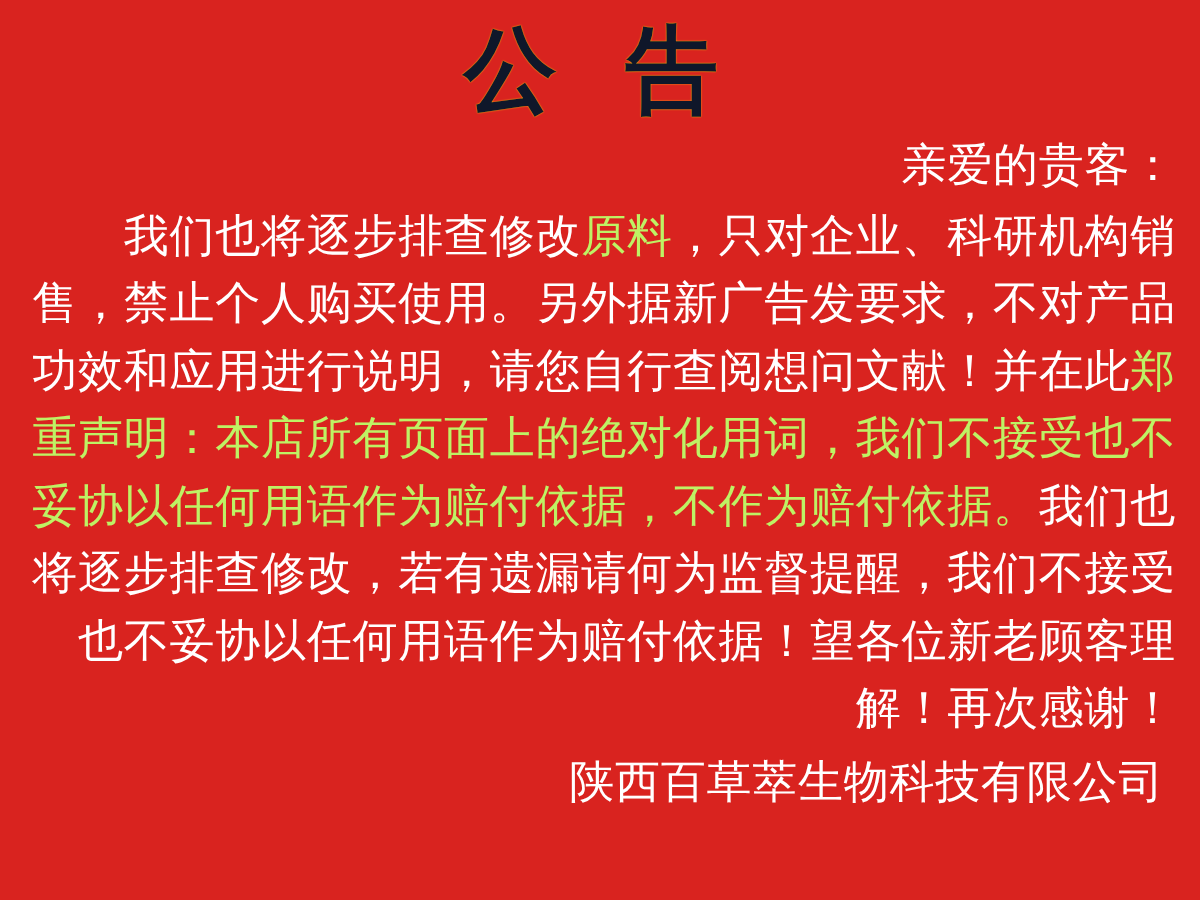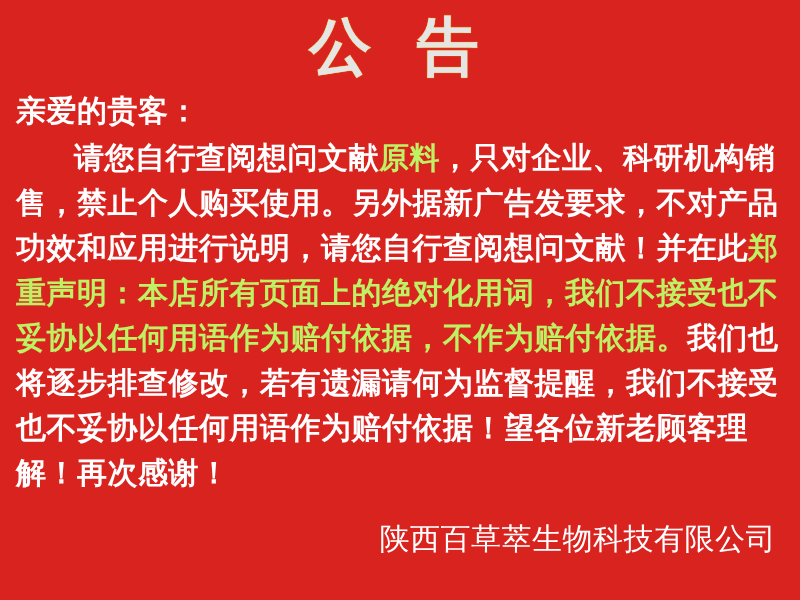--- a/index.html
+++ b/index.html
@@ -15,64 +15,65 @@
   }
   .poster {
     position: relative;
     width: 800px;
     height: 600px;
     background: #d9231f;
     box-sizing: border-box;
   }
   .title {
     text-align: center;
-    color: #e5e5e5;
+    color: #0f172a;
     font-size: 62px;
     font-weight: bold;
     letter-spacing: 12px;
     line-height: 1;
     padding-top: 16px;
     padding-bottom: 10px;
     text-shadow: 0 0 1px #ffee00;
   }
   .body-text {
     padding: 0 16px;
     color: #ffffff;
     font-size: 30px;
     line-height: 1.5;
-    font-weight: bold;
+    font-weight: normal;
     letter-spacing: 0.5px;
+    text-align: right;
   }
   .salutation {
     display: block;
     margin-bottom: 2px;
   }
   .para {
     display: block;
     text-indent: 58px;
   }
   .hl {
     color: #bef264;
   }
   .signature {
-    margin-top: 24px;
+    margin-top: 6px;
     padding-right: 24px;
     text-align: right;
     color: #ffffff;
     font-size: 30px;
     letter-spacing: 0.5px;
   }
 </style>
 </head>
 <body>
 
 <div class="poster">
 
   <div class="title">公 告</div>
 
   <div class="body-text">
     <span class="salutation">亲爱的贵客：</span>
-    <span class="para"><span>请您自行查阅想问文献</span><span class="hl">原料</span><span>，只对企业、科研机构销售，禁止个人购买使用。另外据新广告发要求，不对产品功效和应用进行说明，请您自行查阅想问文献！并在此</span><span class="hl">郑重声明：本店所有页面上的绝对化用词，我们不接受也不妥协以任何用语作为赔付依据，不作为赔付依据。</span><span>我们也将逐步排查修改，若有遗漏请何为监督提醒，我们不接受也不妥协以任何用语作为赔付依据！望各位新老顾客理解！再次感谢！</span></span>
+    <span class="para"><span>我们也将逐步排查修改</span><span class="hl">原料</span><span>，只对企业、科研机构销售，禁止个人购买使用。另外据新广告发要求，不对产品功效和应用进行说明，请您自行查阅想问文献！并在此</span><span class="hl">郑重声明：本店所有页面上的绝对化用词，我们不接受也不妥协以任何用语作为赔付依据，不作为赔付依据。</span><span>我们也将逐步排查修改，若有遗漏请何为监督提醒，我们不接受也不妥协以任何用语作为赔付依据！望各位新老顾客理解！再次感谢！</span></span>
   </div>
 
   <div class="signature">陕西百草萃生物科技有限公司</div>
 
 </div>
 
 </body></html>

